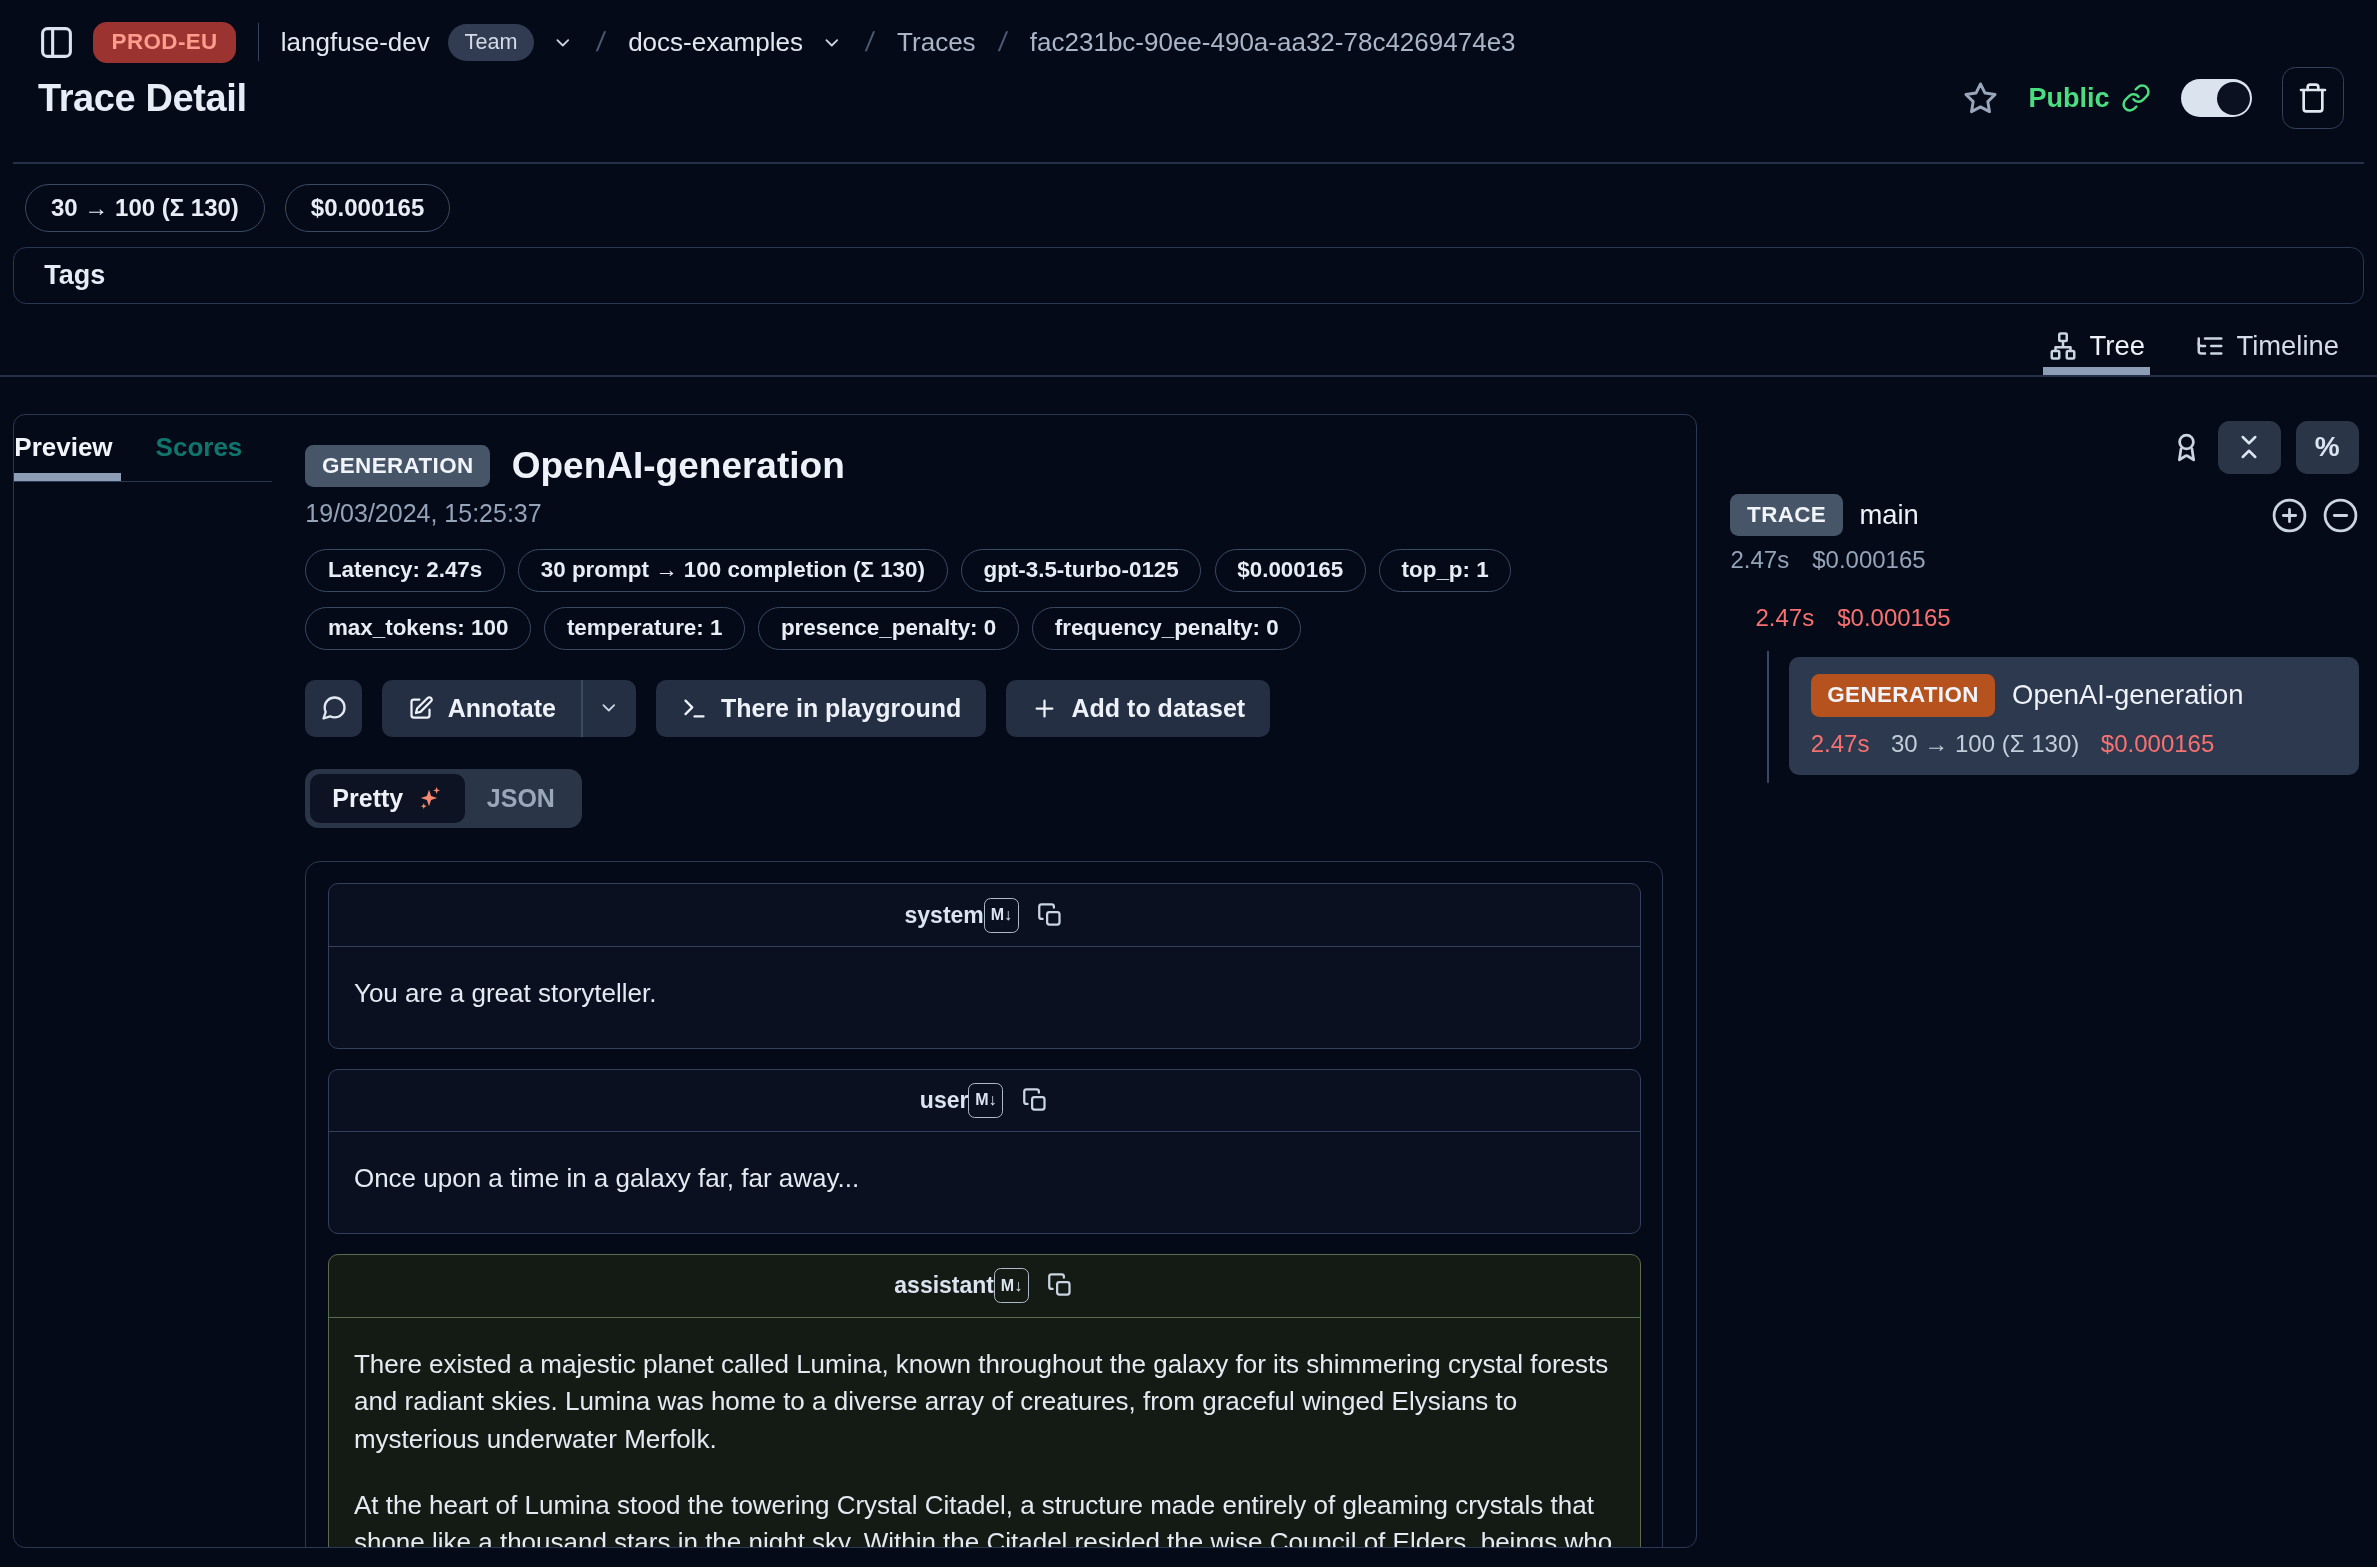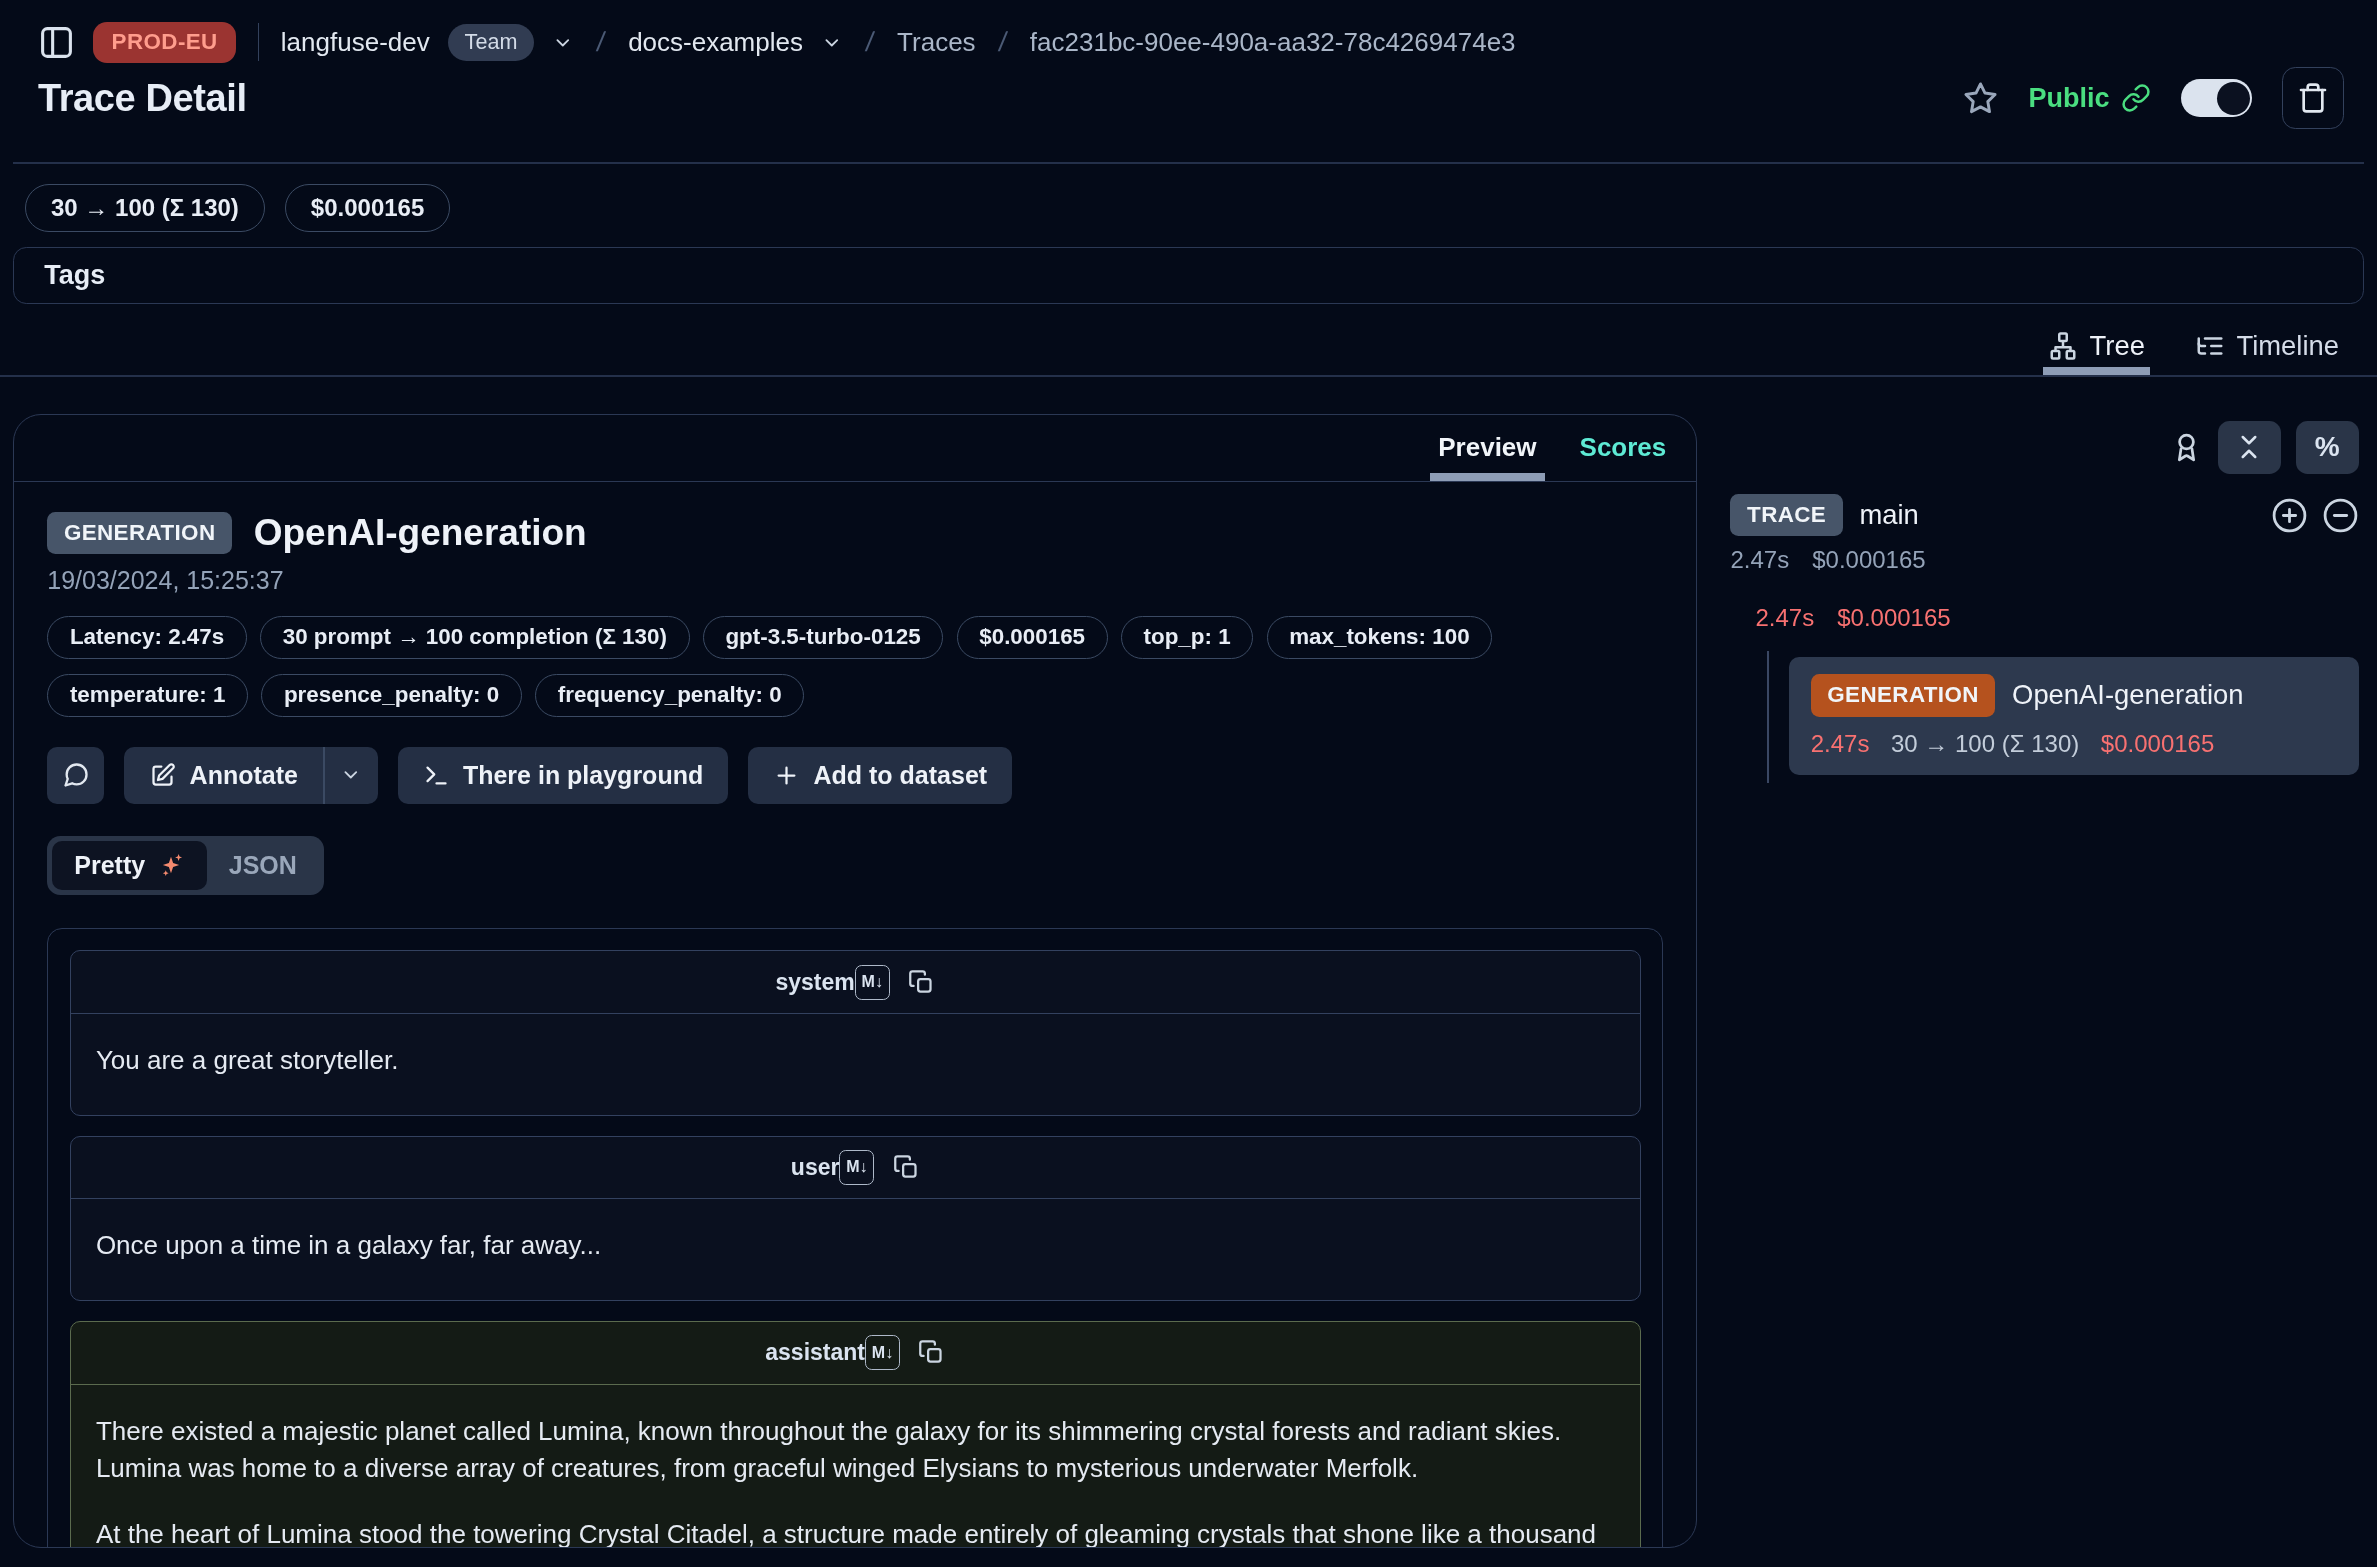--- a/index.html
+++ b/index.html
@@ -59,25 +59,25 @@
   .view-tab { display: flex; align-items: center; gap: 11.6px; font-size: 27.4px; color: #d5dce8; position: relative; padding-bottom: 13.3px; cursor: pointer; }
   .view-tab .ticon { color: #cbd5e1; }
   .view-tab.active { color: #eef2f8; }
   .view-tab.active::after { content: ""; position: absolute; left: -5px; right: -5px; bottom: 0; height: 7.5px; background: #8e9db6; }
 
   
   .main-row { display: flex; margin: 37px 13.3px 0; gap: 21.6px; align-items: flex-start; }
 
   .panel {
     flex: 0 0 1684px; height: 1134px;
-    border: 1.7px solid #2b3854; border-radius: 28px;
-    display: flex; flex-direction: column; overflow: hidden;
+    border: 1.7px solid #2b3854; border-radius: 12px;
+    display: flex; flex-direction: row; overflow: hidden;
   }
   .panel-tabbar { height: 67px; flex: 0 0 67px; display: flex; justify-content: flex-end; align-items: stretch; gap: 43px; padding-right: 30px; border-bottom: 1.7px solid #2b3854; }
-  .panel-tab { display: flex; align-items: center; font-size: 26px; font-weight: 600; color: #5eead4; position: relative; cursor: pointer; }
+  .panel-tab { display: flex; align-items: center; font-size: 26px; font-weight: 600; color: #0f766e; position: relative; cursor: pointer; }
   .panel-tab.active { color: #f1f5f9; }
   .panel-tab.active::after { content: ""; position: absolute; left: -8.3px; right: -8.3px; bottom: 0; height: 7.5px; background: #8e9db6; }
 
   .panel-content { flex: 1; padding: 30px 33px 0; overflow: hidden; }
 
   .obs-header { display: flex; align-items: center; gap: 21.6px; }
   .type-badge {
     background: #475569; color: #f1f5f9;
     font-size: 22.4px; font-weight: 700; letter-spacing: 0.4px;
     padding: 8.3px 16.6px; border-radius: 8.3px; white-space: nowrap;

